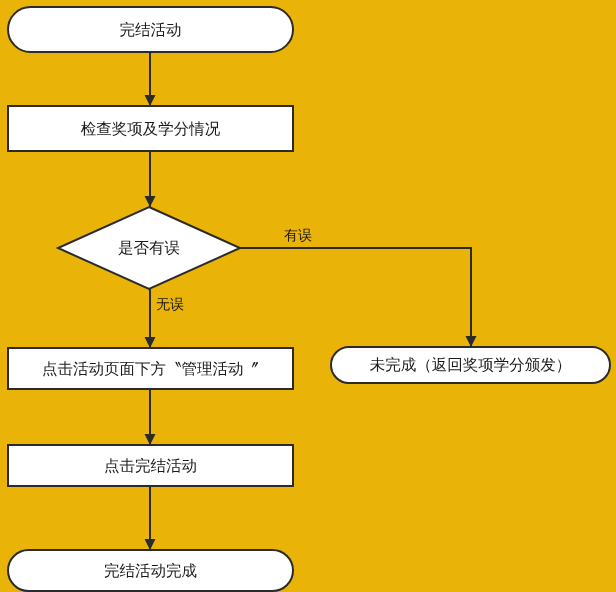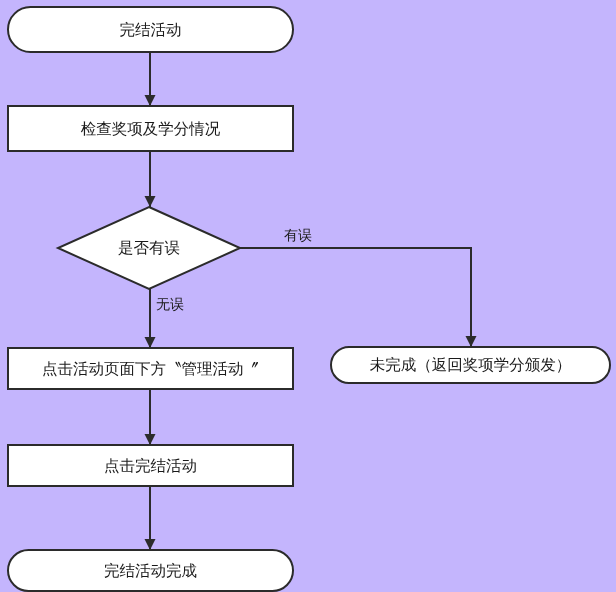--- a/index.html
+++ b/index.html
@@ -8,21 +8,21 @@
     padding: 0;
     background: #ffffff;
   }
   body {
     font-family: "Liberation Sans", "DejaVu Sans", sans-serif;
   }
   #flowchart-canvas {
     position: relative;
     width: 616px;
     height: 592px;
-    background: #c4b5fd;
+    background: #eab308;
     overflow: hidden;
   }
   #flow-svg {
     position: absolute;
     top: 0;
     left: 0;
     width: 616px;
     height: 592px;
     display: block;
   }

